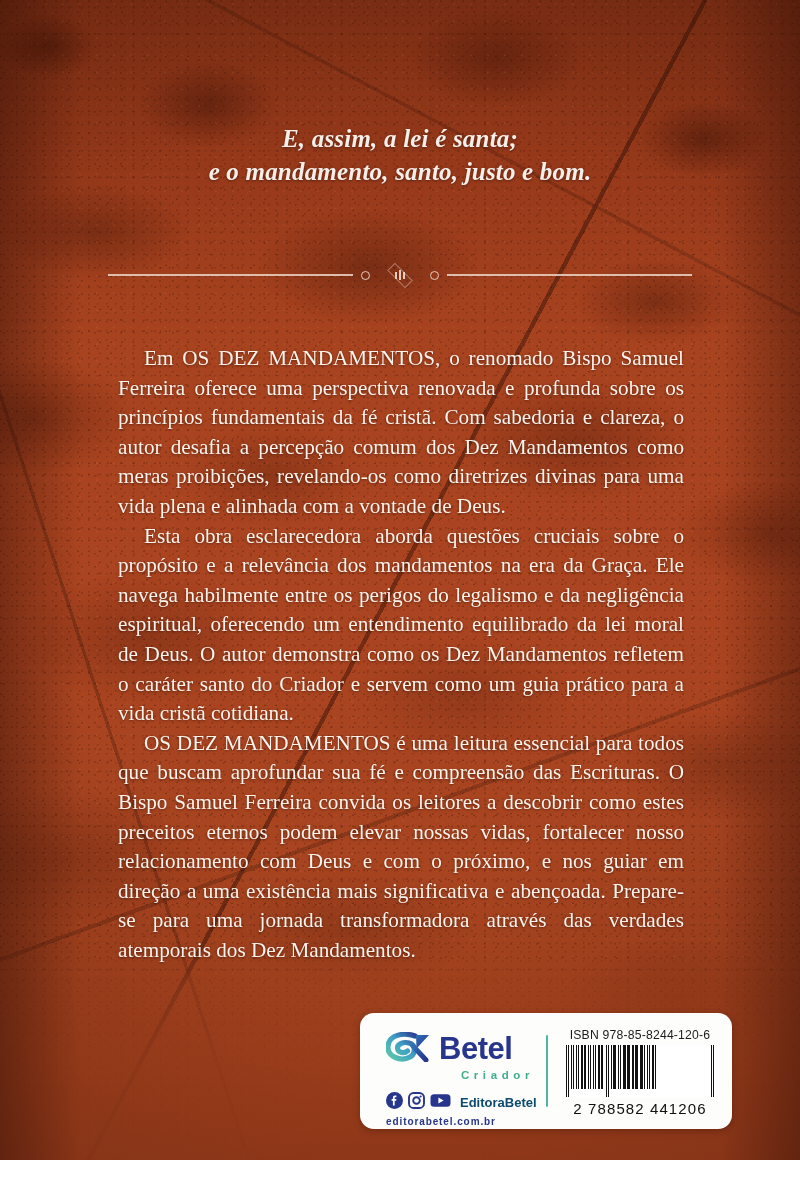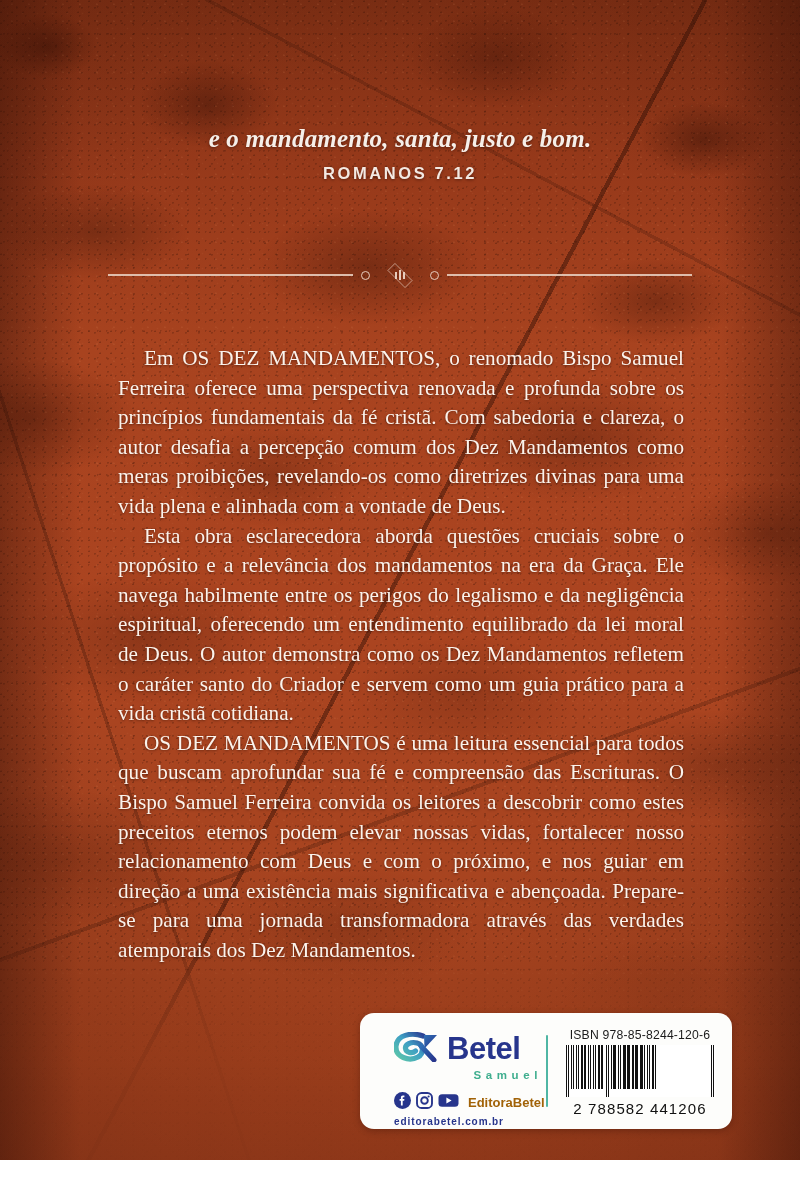--- a/index.html
+++ b/index.html
@@ -130,40 +130,40 @@
   
   #footer-card{
     position:absolute;left:360px;top:1013px;
     width:372px;height:116px;
     background:#fdfdfb;border-radius:14px;
     box-shadow:0 2px 7px rgba(40,10,2,.30);
     display:flex;align-items:stretch;
     overflow:hidden;
   }
   .fc-left{
-    width:182px;padding:12px 0 10px 34px;box-sizing:border-box;
+    width:182px;padding:12px 0 10px 26px;box-sizing:border-box;
     display:flex;flex-direction:column;justify-content:center;margin-top:14px;
   }
   .brand-row{display:flex;align-items:center;gap:7px;}
   .brand-word{
     font-family:"Liberation Sans", sans-serif;
     font-weight:700;font-size:31px;color:#27358c;letter-spacing:-.5px;line-height:1;
   }
   .brand-sub{
     font-family:"Liberation Sans", sans-serif;
     font-weight:700;font-size:11.5px;color:#3fae8e;
     letter-spacing:4.6px;text-align:right;
     width:148px;margin-top:3px;
   }
   .social-row{
     display:flex;align-items:center;gap:5px;margin-top:11px;
   }
   .social-row .handle{
     font-family:"Liberation Sans", sans-serif;
-    font-weight:700;font-size:13px;color:#a16207;margin-left:4px;
+    font-weight:700;font-size:13px;color:#0c4a6e;margin-left:4px;
   }
   .site{
     font-family:"Liberation Sans", sans-serif;
     font-weight:700;font-size:10px;color:#27358c;
     letter-spacing:.9px;margin-top:3px;
   }
   .fc-sep{width:2px;background:#4fb6a4;margin:22px 0 22px 4px;border-radius:2px;}
   .fc-right{
     flex:1;display:flex;flex-direction:column;
     align-items:center;justify-content:center;padding:9px 10px 7px 10px;box-sizing:border-box;
@@ -188,22 +188,22 @@
 <div id="cover">
 
   <div class="tex tex-base"></div>
   <div class="tex tex-blobs"></div>
   <div class="tex tex-grain"></div>
   <div class="tex tex-cracks"></div>
   <div class="tex tex-smooth"></div>
   <div class="tex tex-vig"></div>
 
   <div id="epigraph">
-    <div class="epi-line">e o mandamento, santa, justo e bom.</div>
-    <div class="epi-ref">ROMANOS 7.12</div>
+    <div class="epi-line">E, assim, a lei é santa;</div>
+    <div class="epi-line">e o mandamento, santo, justo e bom.</div>
   </div>
 
   <div id="divider">
     <span class="rule"></span>
     <span class="dot"></span>
     <span class="lozenge">
       <span class="bars">
           <i></i>
           <i></i>
           <i></i>
@@ -236,21 +236,21 @@
                 <stop offset="100%" stop-color="#27358c"></stop>
               </linearGradient>
             </defs>
             <path d="M29 4 C17 0, 3 3, 2 14 C1 25, 15 30, 24 25 C30 21.5, 30 13, 23 11 C17 9.3, 11 12.5, 11.5 16.5 C12 20.6, 18 22, 21.5 19" fill="none" stroke="url(#lgA)" stroke-width="5.2" stroke-linecap="round"></path>
             <path d="M30 3 L43 3 L30.5 16.5 Z" fill="url(#lgB)"></path>
             <path d="M27 14 L40 28" stroke="url(#lgB)" stroke-width="5" stroke-linecap="round" fill="none"></path>
           </svg>
         </span>
         <span class="brand-word">Betel</span>
       </div>
-      <div class="brand-sub">Samuel</div>
+      <div class="brand-sub">Criador</div>
 
       <div class="social-row">
         <span>
           <svg width="17" height="17" viewBox="0 0 17 17" aria-hidden="true">
             <circle cx="8.5" cy="8.5" r="8.5" fill="#27358c"></circle>
             <path d="M10.4 5.2H9.3c-.4 0-.6.25-.6.62V7h1.7l-.25 1.8H8.7V13.4H6.9V8.8H5.6V7h1.3V5.7c0-1.35.8-2.1 2-2.1h1.5z" fill="#fff"></path>
           </svg>
         </span>
         <span>
           <svg width="17" height="17" viewBox="0 0 17 17" aria-hidden="true">

